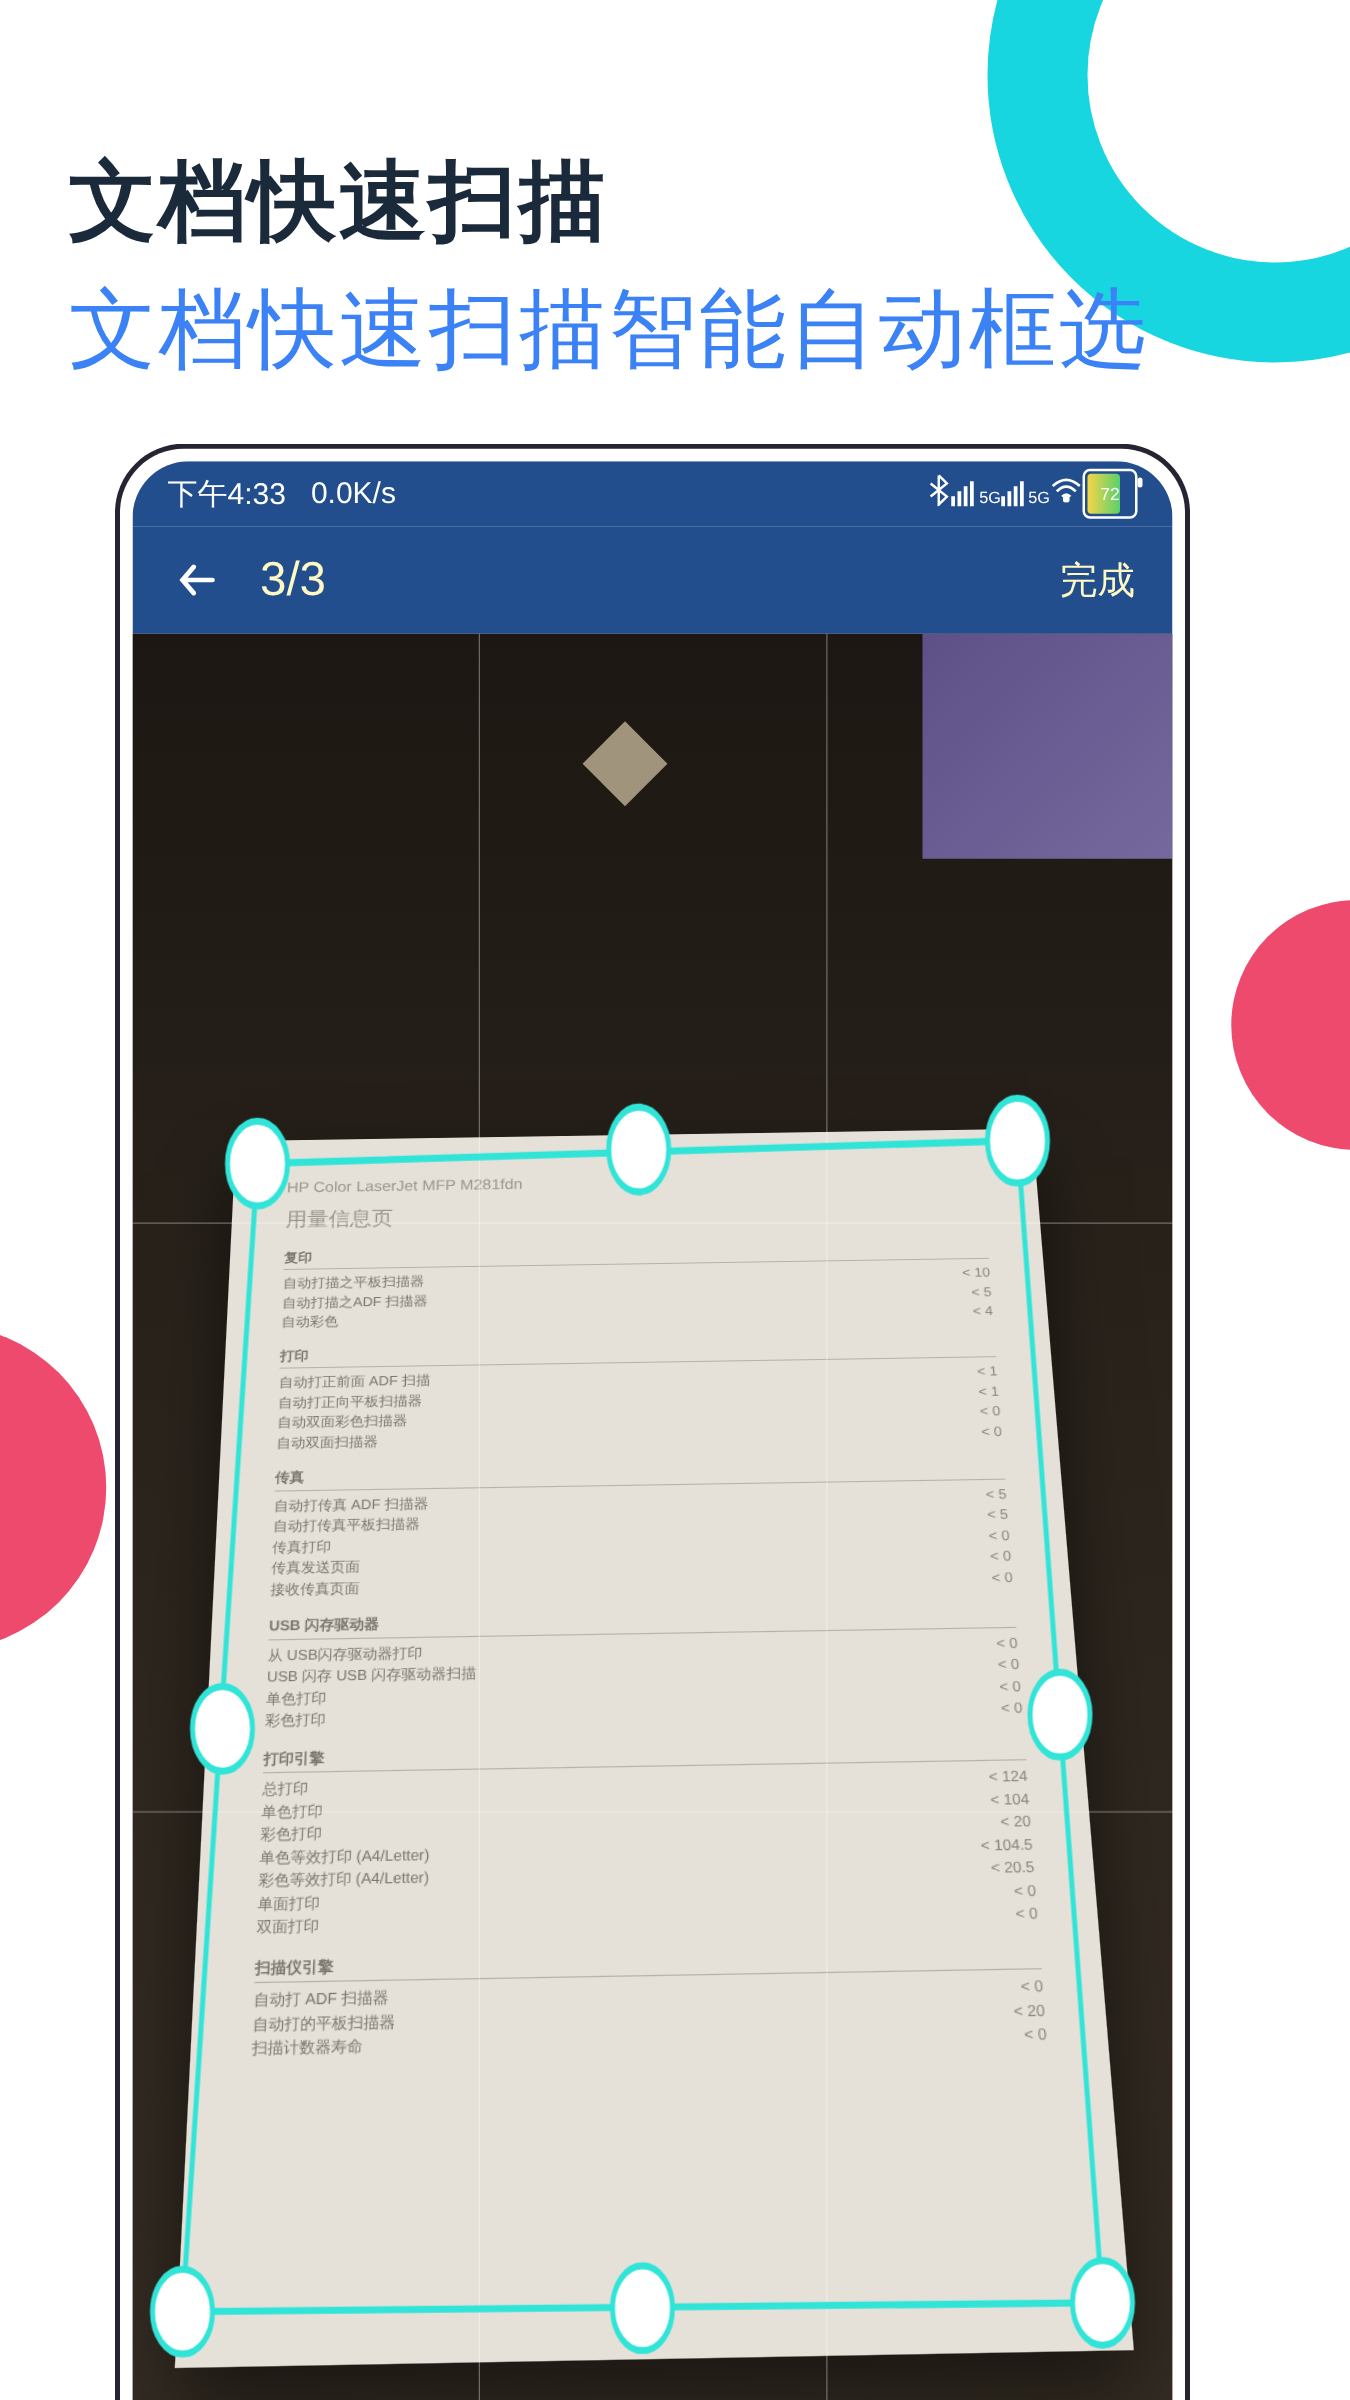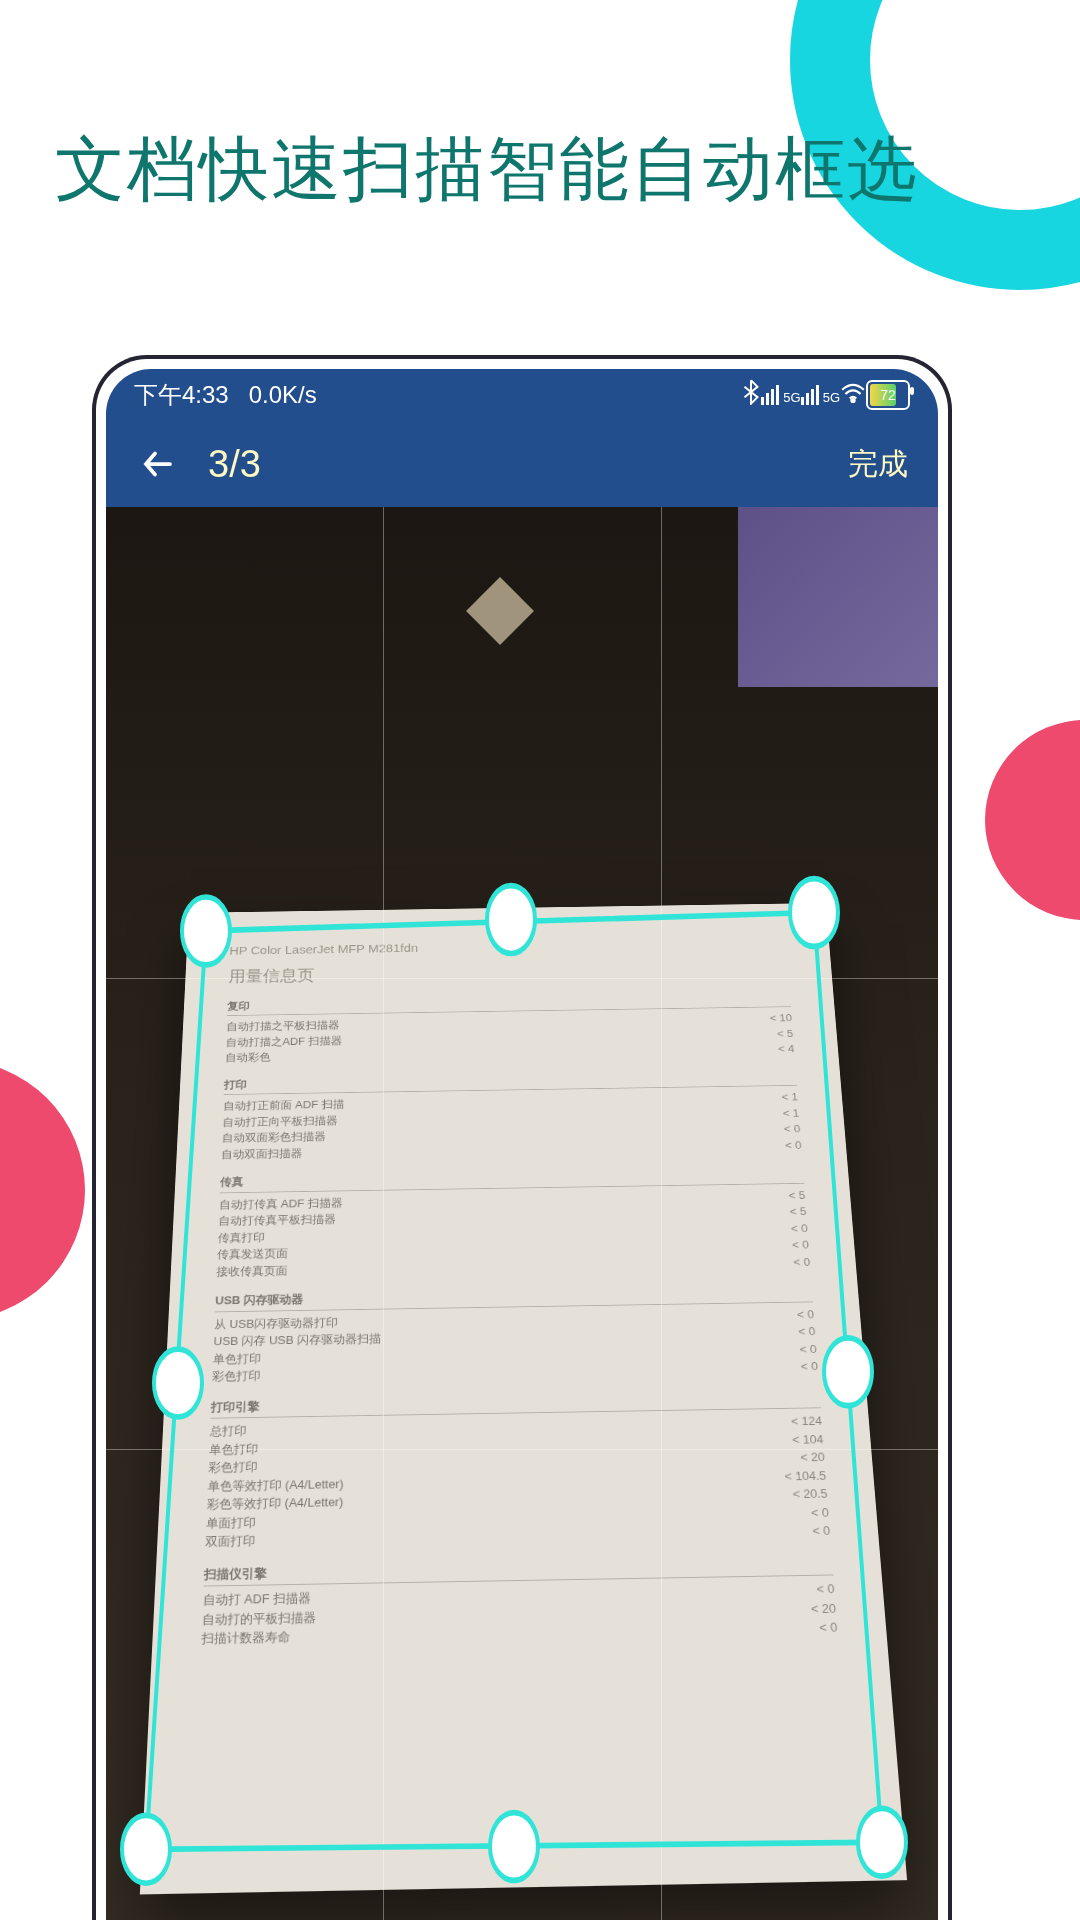--- a/index.html
+++ b/index.html
@@ -49,21 +49,21 @@
   }
   .headline .title {
     font-size: 70px;
     font-weight: 700;
     color: #1a2a3a;
     letter-spacing: 2px;
   }
   .headline .subtitle {
     font-size: 70px;
     font-weight: 400;
-    color: #0f766e;
+    color: #3b82f6;
     margin-top: 8px;
     letter-spacing: 2px;
   }
 
   
   .phone {
     position: absolute;
     left: 92px;
     top: 355px;
     width: 860px;
@@ -90,21 +90,21 @@
     display: flex;
     align-items: center;
     justify-content: space-between;
     padding: 0 28px;
     font-size: 24px;
   }
   .status-left { display: flex; gap: 20px; align-items: center; }
   .status-right { display: flex; align-items: center; }
   .battery {
     width: 44px;
-    height: 30px;
+    height: 40px;
     border: 2px solid #fff;
     border-radius: 6px;
     position: relative;
     display: flex;
     align-items: center;
     padding: 2px;
   }
   .battery::after {
     content:"";
     position:absolute;
@@ -248,20 +248,21 @@
   }
 </style>
 </head>
 <body>
 
 <div class="deco-cyan-ring"></div>
 <div class="deco-pink-left"></div>
 <div class="deco-pink-right"></div>
 
 <div class="headline">
+  <div class="title">文档快速扫描</div>
   <div class="subtitle">文档快速扫描智能自动框选</div>
 </div>
 
 <div class="phone">
   <div class="phone-inner">
 
     <div class="status-bar">
       <div class="status-left">
         <span>下午4:33</span>
         <span>0.0K/s</span>

